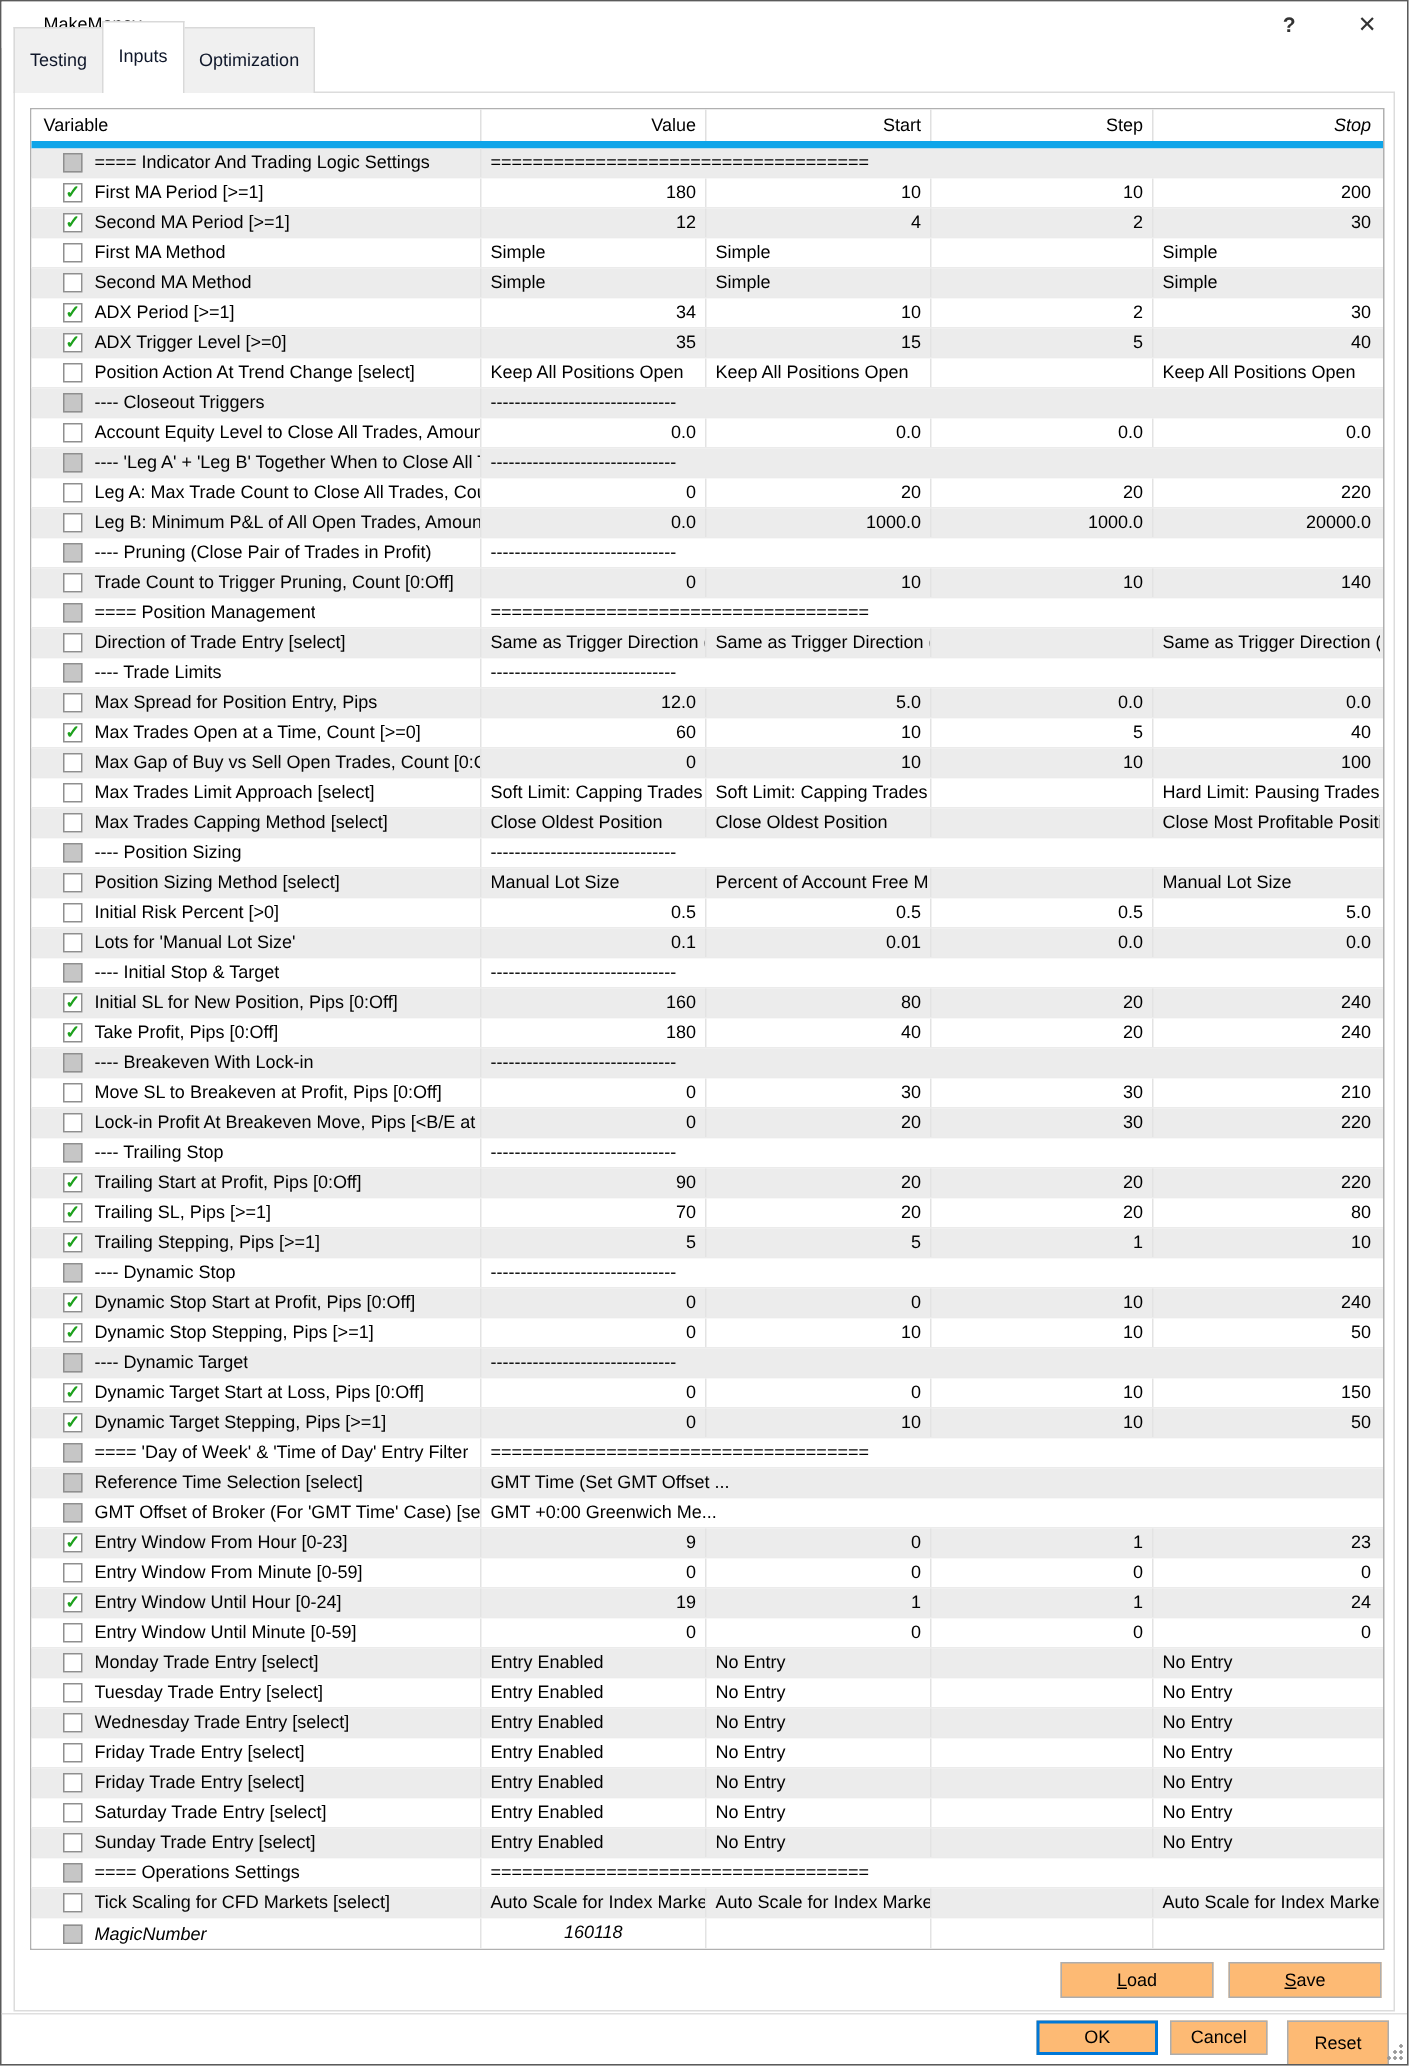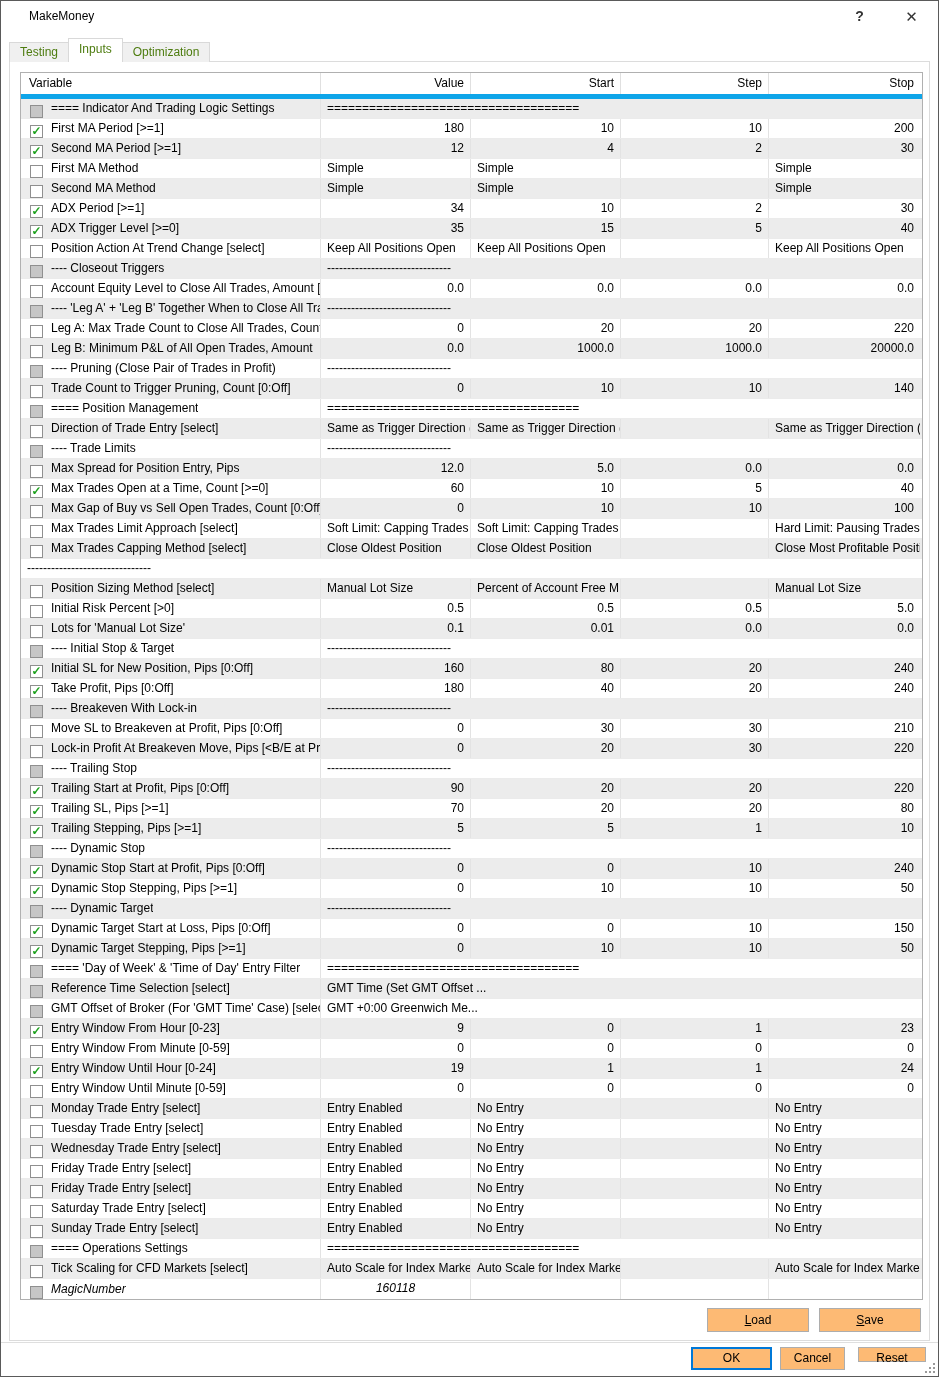--- a/index.html
+++ b/index.html
@@ -9,39 +9,39 @@
     font-size:12px;color:#000;overflow:hidden;
   }
   
   .titlebar{position:absolute;top:0;left:0;right:0;height:31px;background:#fff;}
   .title{position:absolute;left:28px;top:8px;font-size:12px;}
   .tb-btn{position:absolute;top:0;width:45px;height:31px;text-align:center;line-height:31px;color:#333;font-size:14px;cursor:default;}
   .tb-help{right:56px;font-weight:bold;}
   .tb-close{right:4px;font-size:15px;}
   
   .tabstrip{position:absolute;left:8px;top:39px;height:22px;display:flex;align-items:flex-end;z-index:3;}
-  .tab{height:19px;line-height:19px;padding:0 10px;background:#f0f0f0;border:1px solid #d9d9d9;border-bottom:none;margin-right:0;color:#4d7c0f;}
+  .tab{height:19px;line-height:19px;padding:12px 10px;background:#f0f0f0;border:1px solid #d9d9d9;border-bottom:none;margin-right:0;color:#0f172a;}
   .tab + .tab{margin-left:-1px;}
   .tab.active{position:relative;height:23px;line-height:21px;background:#fff;z-index:4;}
   .tabpage{position:absolute;left:8px;top:60px;width:921px;height:1280px;background:#fff;border:1px solid #dcdcdc;box-sizing:border-box;}
   
   .table{position:absolute;left:19px;top:71px;width:901px;background:#fff;border:1px solid #b0b0b0;box-sizing:content-box;}
   .thead{display:flex;height:21px;line-height:21px;border-bottom:5px solid #0ea5e9;background:#fff;}
   .hcell{box-sizing:border-box;border-right:1px solid #e0e0e0;}
   .hcell:last-child{border-right:none;}
   .h-var{width:300px;padding-left:8px;text-align:left;}
   .h-val{width:150px;padding-right:6px;text-align:right;}
   .h-start{width:150px;padding-right:6px;text-align:right;}
   .h-step{width:148px;padding-right:6px;text-align:right;}
-  .h-stop{width:151px;padding-right:6px;text-align:right;}
+  .h-stop{width:151px;padding-right:6px;text-align:right;font-style:italic;}
   .row{display:flex;height:20px;line-height:19px;border-bottom:1px solid #ebebeb;box-sizing:border-box;background:#fff;}
   .row:last-child{border-bottom:none;font-style:italic;}
   .row.shade{background:#ececec;}
   .cell{box-sizing:border-box;border-right:1px solid #e3e3e3;overflow:hidden;white-space:nowrap;}
-  .c-var{width:300px;display:flex;align-items:flex-end;padding-left:9px;}
+  .c-var{width:300px;display:flex;align-items:center;padding-left:21px;}
   .c-val{width:150px;padding:0 6px;}
   .c-start{width:150px;padding:0 6px;}
   .c-step{width:148px;padding:0 6px;}
   .c-stop{width:151px;padding:0 6px;border-right:none;}
   .c-merge{width:599px;padding:0 6px;border-right:none;letter-spacing:0;}
   .cell.num{text-align:right;}
   .cell.center{text-align:center;}
   
   .cb{flex:0 0 auto;width:13px;height:13px;margin-right:8px;border:1px solid #8f8f8f;background:#fff;box-sizing:border-box;
       display:inline-flex;align-items:center;justify-content:center;font-size:12px;font-weight:bold;line-height:11px;}
@@ -49,21 +49,21 @@
   .cb.gray{background:#c6c6c6;}
   .vname{overflow:hidden;white-space:nowrap;}
   
   .btn{position:absolute;box-sizing:border-box;background:#fdba74;border:1px solid #adadad;text-align:center;font-family:"Liberation Sans",sans-serif;font-size:12px;color:#000;padding:0;}
   .btn .ul{text-decoration:underline;}
   .btn-load{left:706px;top:1307px;width:102px;height:24px;line-height:22px;}
   .btn-save{left:818px;top:1307px;width:102px;height:24px;line-height:22px;}
   .footer-line{position:absolute;left:0;top:1341px;width:937px;border-top:1px solid #dfdfdf;}
   .btn-ok{left:690px;top:1346px;width:81px;height:23px;line-height:19px;border:2px solid #0078d7;}
   .btn-cancel{left:779px;top:1346px;width:65px;height:23px;line-height:21px;}
-  .btn-reset{left:857px;top:1346px;width:68px;height:15px;line-height:21px;}
+  .btn-reset{left:857px;top:1346px;width:68px;height:30px;line-height:21px;}
   
   .grip{position:absolute;right:2px;bottom:2px;width:12px;height:12px;
     background:
       radial-gradient(circle at 10px 2px,#9a9a9a 1px,transparent 1.4px),
       radial-gradient(circle at 6px 6px,#9a9a9a 1px,transparent 1.4px),
       radial-gradient(circle at 10px 6px,#9a9a9a 1px,transparent 1.4px),
       radial-gradient(circle at 2px 10px,#9a9a9a 1px,transparent 1.4px),
       radial-gradient(circle at 6px 10px,#9a9a9a 1px,transparent 1.4px),
       radial-gradient(circle at 10px 10px,#9a9a9a 1px,transparent 1.4px);}
 </style>
@@ -301,20 +301,24 @@
           <div class="cell c-var">
             <span class="cb unchecked"></span>
             <span class="vname">Max Trades Capping Method [select]</span>
           </div>
           <div class="cell c-val">Close Oldest Position</div>
           <div class="cell c-start">Close Oldest Position</div>
           <div class="cell c-step"></div>
           <div class="cell c-stop">Close Most Profitable Position</div>
         </div>
         <div class="row">
+          <div class="cell c-var">
+            <span class="cb gray"></span>
+            <span class="vname">---- Position Sizing</span>
+          </div>
           <div class="cell c-merge">-------------------------------</div>
         </div>
         <div class="row shade">
           <div class="cell c-var">
             <span class="cb unchecked"></span>
             <span class="vname">Position Sizing Method [select]</span>
           </div>
           <div class="cell c-val">Manual Lot Size</div>
           <div class="cell c-start">Percent of Account Free M...</div>
           <div class="cell c-step"></div>

